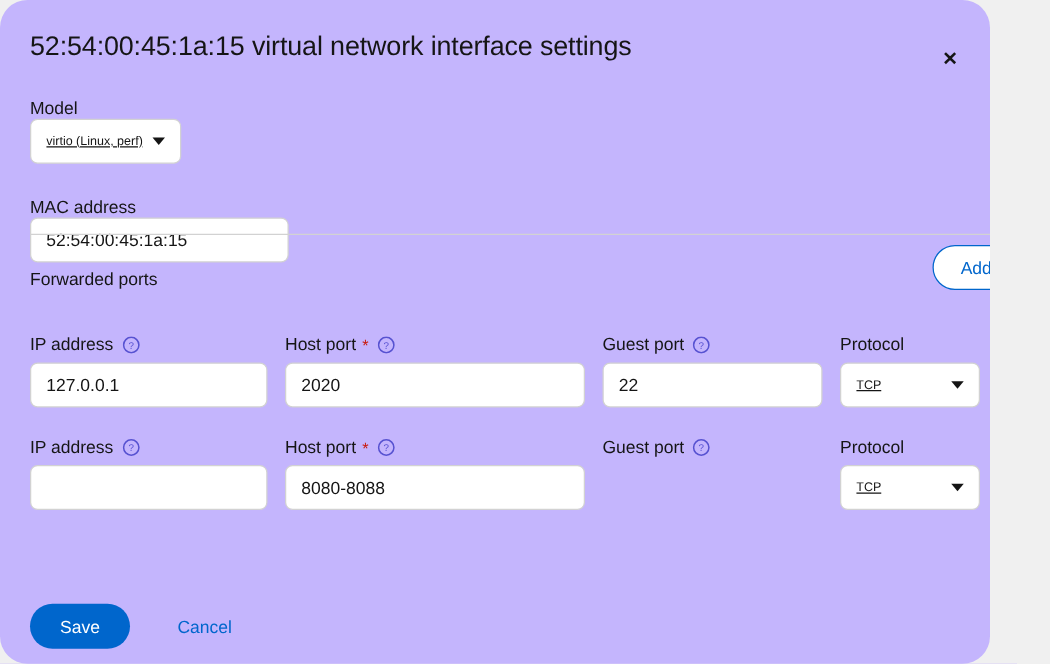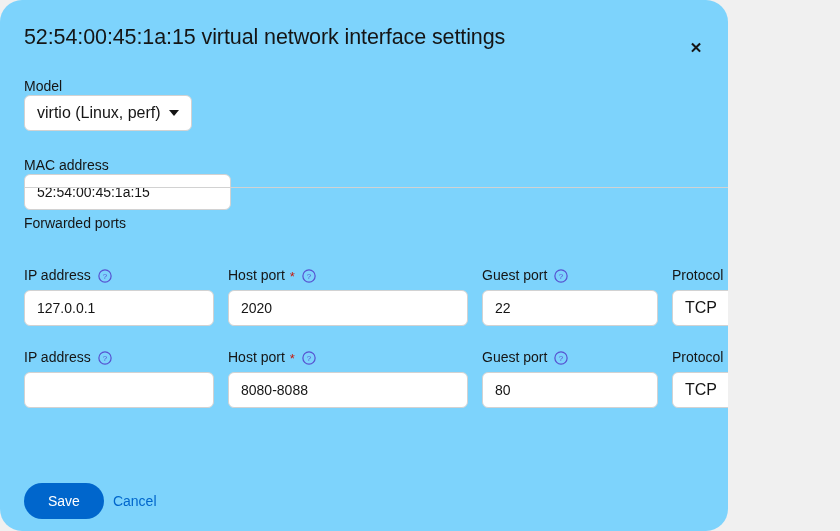--- a/index.html
+++ b/index.html
@@ -12,23 +12,23 @@
     background: #f0f0f0;
     font-family: "Liberation Sans", sans-serif;
     -webkit-font-smoothing: antialiased;
     overflow: hidden;
   }
 
   .modal {
     position: absolute;
     left: 0;
     top: 0;
-    width: 728px;
+    width: 792px;
     height: 531px;
-    background: #7dd3fc;
+    background: #c4b5fd;
     border-radius: 22px;
     box-sizing: border-box;
     overflow: hidden;
   }
 
   
   .modal-header {
     position: absolute;
     left: 24px;
     top: 22px;
@@ -112,25 +112,26 @@
     height: 36px;
     border: 1px solid #d2d2d2;
     border-radius: 6px;
     background: #ffffff;
     display: flex;
     align-items: center;
     padding: 0 12px;
     cursor: pointer;
   }
   .pf-select .sel-value {
-    font-size: 16px;
+    font-size: 10px;
     color: #151515;
     flex: 1;
     white-space: nowrap;
     overflow: hidden;
+    text-decoration: underline;
   }
   .caret {
     width: 0;
     height: 0;
     border-left: 5px solid transparent;
     border-right: 5px solid transparent;
     border-top: 6px solid #151515;
     flex: none;
     margin-left: 8px;
   }
@@ -251,21 +252,21 @@
     border: none;
     border-radius: 30px;
     background: #0066cc;
     color: #ffffff;
     font-family: "Liberation Sans", sans-serif;
     font-size: 14px;
     cursor: pointer;
     line-height: 1;
   }
   .cancel-link {
-    margin-left: 9px;
+    margin-left: 38px;
     color: #0066cc;
     font-size: 14px;
     text-decoration: none;
     cursor: pointer;
   }
 </style>
 </head>
 <body>
 
 <div class="modal">
@@ -400,21 +401,20 @@
       <div class="col col-guest">
         <div class="field-label">
           <span>Guest port</span>
           <span class="help-icon">
             <svg width="14" height="14" viewBox="0 0 16 16">
                 <circle cx="8" cy="8" r="7" fill="none" stroke="#5752d1" stroke-width="1.4"></circle>
                 <text x="8" y="11.6" font-size="9" font-family="Liberation Sans, sans-serif" fill="#5752d1" text-anchor="middle">?</text>
               </svg>
           </span>
         </div>
-        <input class="pf-input" type="text" value="80" style="">
       </div>
 
       <div class="col col-proto">
         <div class="field-label">
           <span>Protocol</span>
         </div>
         <div class="pf-select">
           <span class="sel-value">TCP</span>
           <span class="caret"></span>
         </div>

